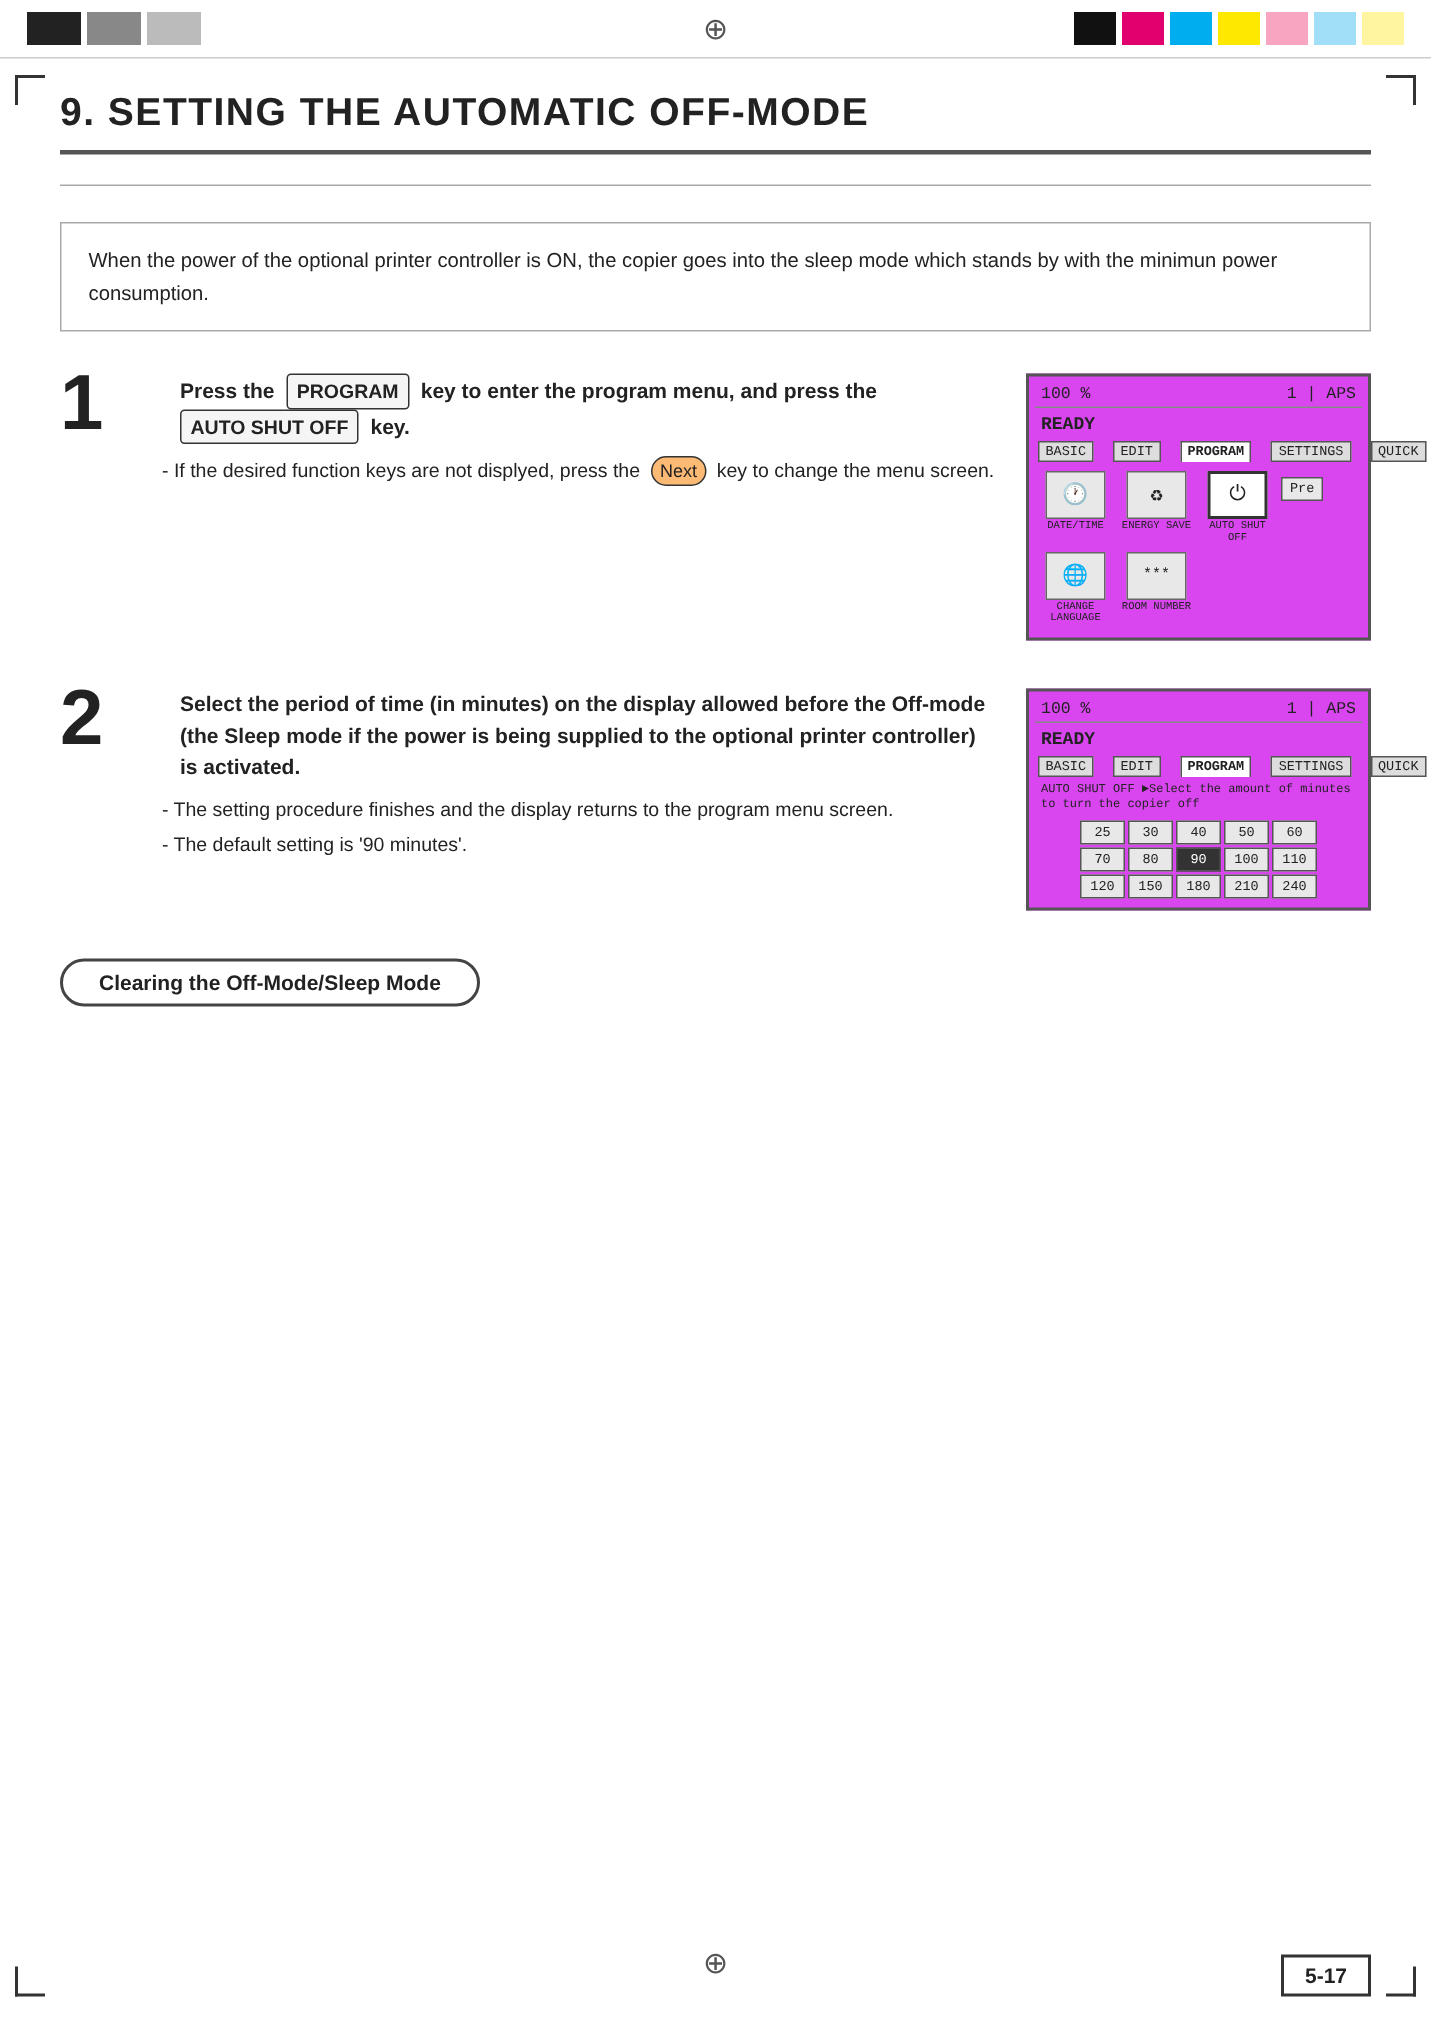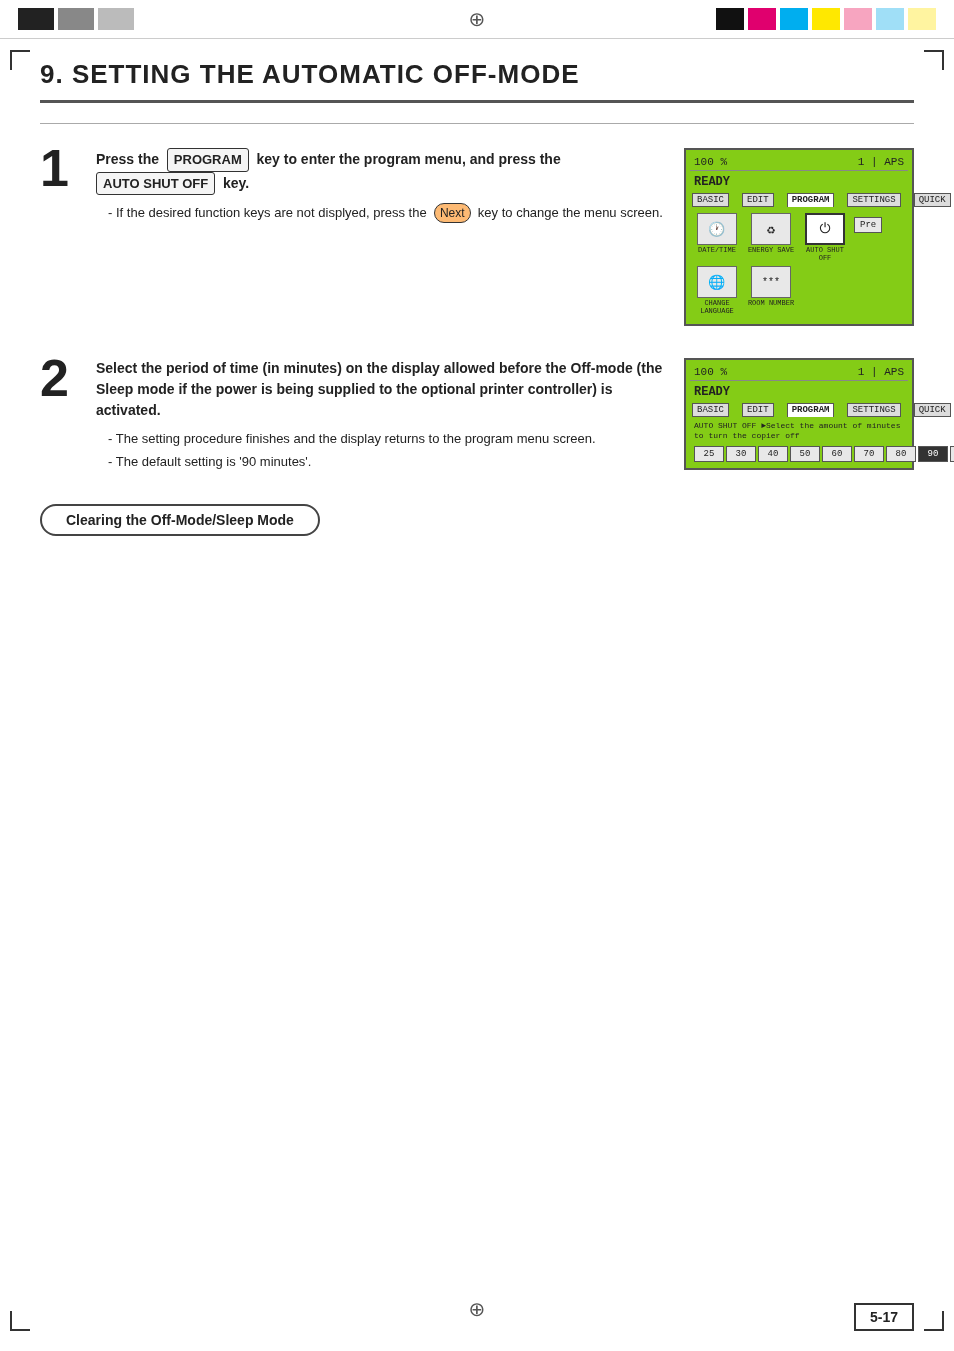--- a/index.html
+++ b/index.html
@@ -118,20 +118,21 @@
       margin-top: -6px;
     }
     .step-content {
       flex: 1;
     }
     .step-title {
       font-size: 14px;
       font-weight: bold;
       line-height: 1.5;
       margin-bottom: 8px;
+      margin-left: 24px;
     }
     .step-title .key-box {
       display: inline-block;
       border: 1.5px solid #333;
       border-radius: 3px;
       padding: 1px 6px;
       font-weight: bold;
       font-size: 13px;
       background: #f5f5f5;
     }
@@ -153,21 +154,21 @@
       background: #fdba74;
     }
     .step-screen {
       min-width: 220px;
       max-width: 230px;
     }
 
     
     .screen-mockup {
       border: 2px solid #555;
-      background: #84cc16;
+      background: #d946ef;
       font-family: 'Courier New', monospace;
       font-size: 10px;
       padding: 4px;
     }
     .screen-header {
       display: flex;
       justify-content: space-between;
       font-size: 11px;
       padding: 2px 4px;
       border-bottom: 1px solid #888;
@@ -238,21 +239,21 @@
     }
 
     
     .screen-body-text {
       font-size: 8px;
       padding: 2px 4px;
       line-height: 1.3;
     }
     .screen-grid {
       display: flex;
-      flex-direction: row;
+      flex-direction: column;
       gap: 2px;
       padding: 2px 4px;
       align-items: center;
     }
     .screen-row {
       display: flex;
       gap: 2px;
     }
     .screen-cell {
       border: 1px solid #555;
@@ -398,20 +399,23 @@
 
 <div class="page-border-top-left"></div>
 <div class="page-border-top-right"></div>
 
 <div class="main-content">
 
   <h1 class="chapter-title">9. SETTING THE AUTOMATIC OFF-MODE</h1>
 
   <hr class="separator">
 
+  <div class="intro-box">
+    <span>When the power of the optional printer controller is ON, the copier goes into the sleep mode which stands by with the minimun power consumption.</span>
+  </div>
 
   <div class="step">
     <div class="step-number">1</div>
     <div class="step-area">
       <div class="step-content">
         <div class="step-title">
           <span>Press the</span>
           &nbsp;<span class="key-box">PROGRAM</span>&nbsp;
           <span>key to enter the program menu, and  press the</span>
           &nbsp;<span class="key-box">AUTO SHUT OFF</span>&nbsp;

